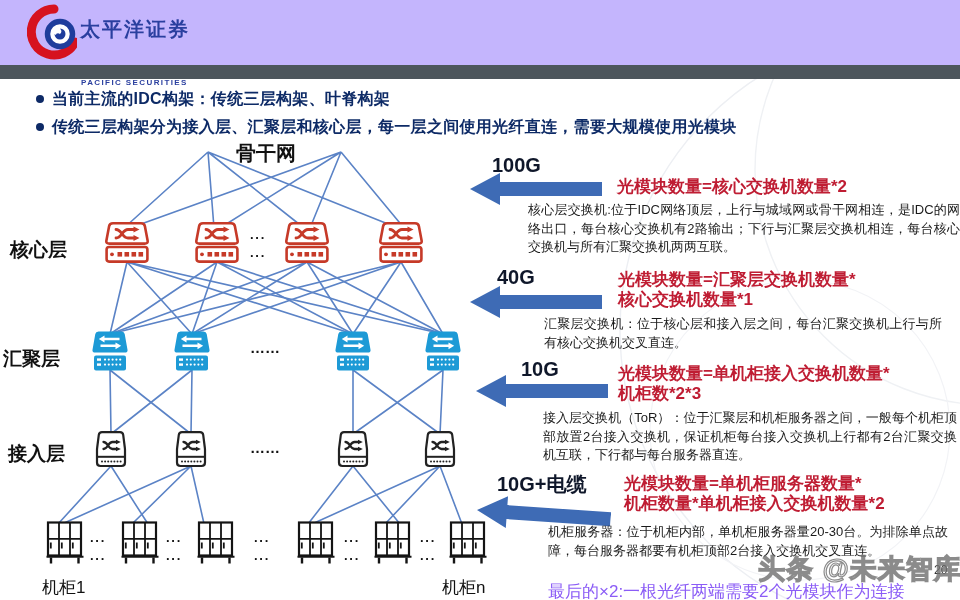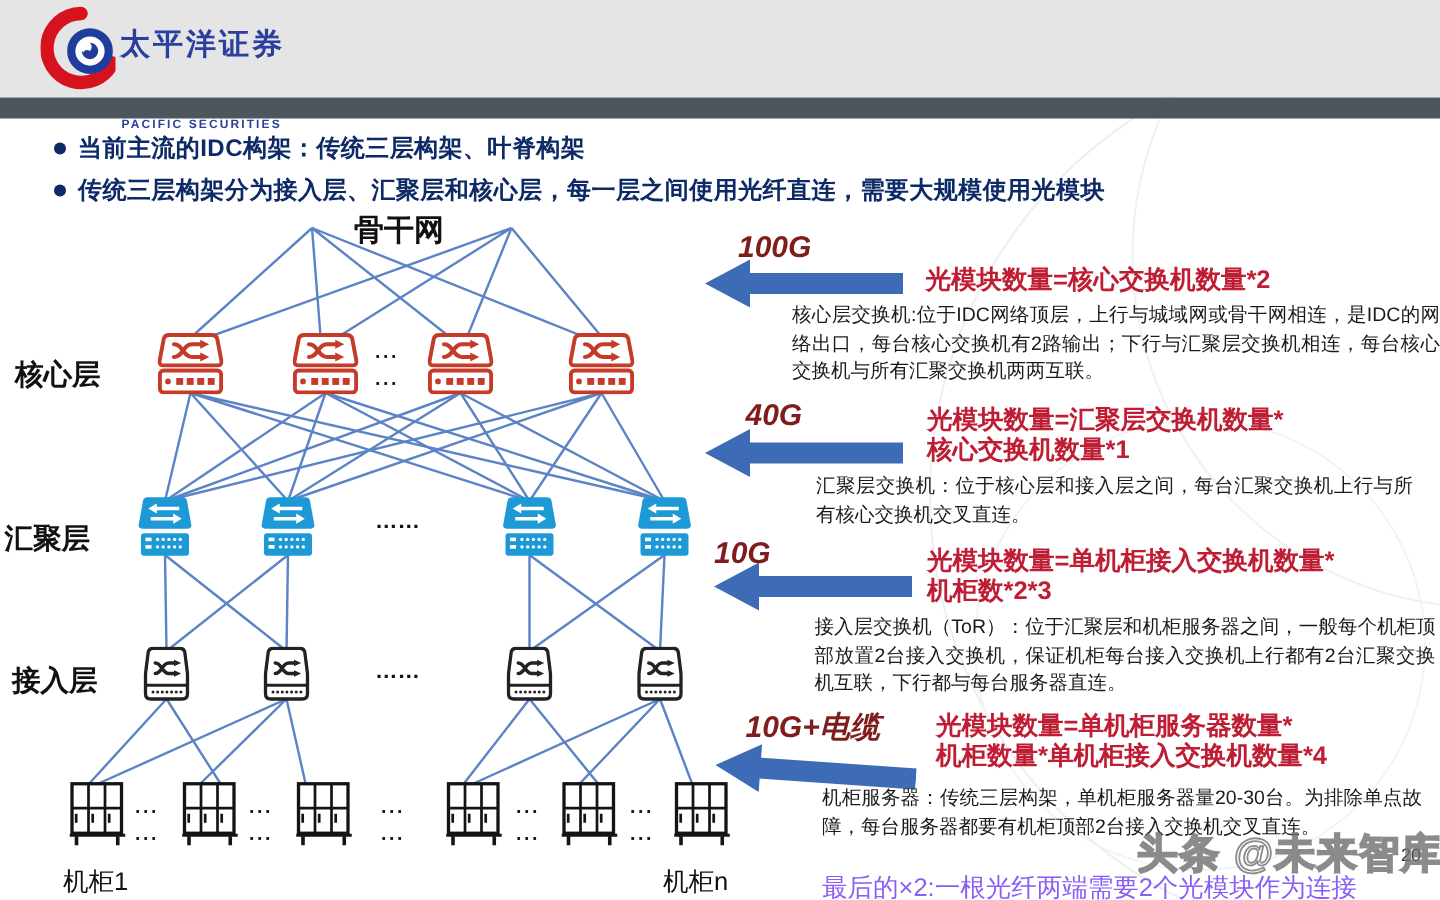--- a/index.html
+++ b/index.html
@@ -1,37 +1,37 @@
 <!DOCTYPE html>
 <html><head>
 <meta charset="utf-8">
 <style>
   html,body{margin:0;padding:0;}
   body{width:960px;height:600px;position:relative;overflow:hidden;background:#fff;
        font-family:"Liberation Sans","DejaVu Sans",sans-serif;}
   .abs{position:absolute;}
   
-  #header{left:0;top:0;width:960px;height:65px;background:#e5e5e5;z-index:3;}
+  #header{left:0;top:0;width:960px;height:65px;background:#c4b5fd;z-index:3;}
   #brand-cn{left:80px;top:16px;font-size:20px;font-weight:bold;color:#2a3f9f;letter-spacing:2px;}
   #brand-en{left:81px;top:41px;font-size:8px;color:#2a3f9f;letter-spacing:1.4px;font-weight:bold;margin-top:37px;}
   #page-title{left:180px;top:16px;font-size:25px;font-weight:bold;color:#19294f;letter-spacing:.5px;}
   #top-bar{left:0;top:65px;width:960px;height:14px;background:#4d565c;z-index:3;}
   
   .bullet-row{left:36px;height:20px;z-index:2;display:flex;align-items:center;}
   .bullet-dot{width:8px;height:8px;border-radius:50%;background:#0d2a66;margin-right:8px;flex:0 0 auto;}
   .bullet-text{font-size:16px;font-weight:bold;color:#0d2a66;letter-spacing:.3px;white-space:nowrap;}
   
   .diag-label{color:#111;z-index:2;font-weight:bold;}
   #backbone-label{left:236px;top:140px;font-size:20px;font-weight:bold;text-align:right;}
   .layer-label{font-size:19px;}
   .ell3{font-size:13px;font-weight:bold;letter-spacing:1px;color:#111;z-index:2;}
   .ell6{font-size:15px;font-weight:bold;color:#111;z-index:2;}
   .rack-label{font-size:17px;color:#111;z-index:2;}
   
-  .speed{font-size:20px;font-weight:bold;color:#7f1d1d;z-index:2;white-space:nowrap;font-style:italic;}
+  .speed{font-size:20px;font-weight:bold;color:#0f172a;z-index:2;white-space:nowrap;}
   .formula-line{font-size:17px;font-weight:bold;color:#bf1d33;line-height:20px;white-space:nowrap;z-index:2;}
   .desc{font-size:13px;color:#1a1a1a;line-height:18.5px;z-index:2;text-align:justify;}
   .desc b{font-weight:normal;}
   .note{font-size:17px;color:#8b5cf6;z-index:2;white-space:nowrap;}
   .arrow-box{z-index:1;}
   
   #watermark{left:758px;top:551px;font-size:27px;font-weight:bold;color:rgba(255,255,255,0.05);
              -webkit-text-stroke:1.2px rgba(110,110,110,.8);letter-spacing:1px;z-index:5;white-space:nowrap;}
   #page-number{left:934px;top:549px;font-size:12px;color:#333;z-index:4;margin-top:14px;}
   svg{display:block;}
@@ -206,35 +206,35 @@
 <div class="abs speed" style="left:497px;top:266px">40G</div>
 <svg class="abs arrow-box" style="left:470px;top:284px" width="132" height="36" viewBox="0 0 132 36">
   <polygon points="0,18 30,2 30,11 132,11 132,25 30,25 30,34" fill="#3e6bb5"></polygon>
 </svg>
 <div class="abs formula-line" style="left:618px;top:270px">光模块数量=汇聚层交换机数量*</div>
 <div class="abs formula-line" style="left:618px;top:290px">核心交换机数量*1</div>
 <div class="abs desc" style="left:544px;top:315px;width:398px">
   <b>汇聚层交换机：</b><span>位于核心层和接入层之间，每台汇聚交换机上行与所有核心交换机交叉直连。</span>
 </div>
 
-<div class="abs speed" style="left:476px;top:358px">10G</div>
+<div class="abs speed" style="left:521px;top:358px">10G</div>
 <svg class="abs arrow-box" style="left:476px;top:373px" width="132" height="36" viewBox="0 0 132 36">
   <polygon points="0,18 30,2 30,11 132,11 132,25 30,25 30,34" fill="#3e6bb5"></polygon>
 </svg>
 <div class="abs formula-line" style="left:618px;top:364px">光模块数量=单机柜接入交换机数量*</div>
 <div class="abs formula-line" style="left:618px;top:384px">机柜数*2*3</div>
 <div class="abs desc" style="left:543px;top:409px;width:414px">
   <b>接入层交换机（ToR）：</b><span>位于汇聚层和机柜服务器之间，一般每个机柜顶部放置2台接入交换机，保证机柜每台接入交换机上行都有2台汇聚交换机互联，下行都与每台服务器直连。</span>
 </div>
 
 <div class="abs speed" style="left:497px;top:471px">10G+电缆</div>
 <svg class="abs arrow-box" style="left:477px;top:492px;transform:rotate(4deg);transform-origin:0 18px" width="134" height="36" viewBox="0 0 134 36">
   <polygon points="0,18 30,2 30,11 134,11 134,25 30,25 30,34" fill="#3e6bb5"></polygon>
 </svg>
 <div class="abs formula-line" style="left:624px;top:474px">光模块数量=单机柜服务器数量*</div>
-<div class="abs formula-line" style="left:624px;top:494px">机柜数量*单机柜接入交换机数量*4</div>
+<div class="abs formula-line" style="left:624px;top:494px">机柜数量*单机柜接入交换机数量*2</div>
 <div class="abs desc" style="left:548px;top:523px;width:400px">
-  <b>机柜服务器：</b><span>传统三层构架，单机柜服务器量20-30台。为排除单点故障，每台服务器都要有机柜顶部2台接入交换机交叉直连。</span>
+  <b>机柜服务器：</b><span>位于机柜内部，单机柜服务器量20-30台。为排除单点故障，每台服务器都要有机柜顶部2台接入交换机交叉直连。</span>
 </div>
 <div class="abs note" style="left:548px;top:580px">最后的×2:一根光纤两端需要2个光模块作为连接</div>
 
 <div class="abs" id="watermark">头条 @未来智库</div>
 <div class="abs" id="page-number">20</div>
 
 </body></html>

